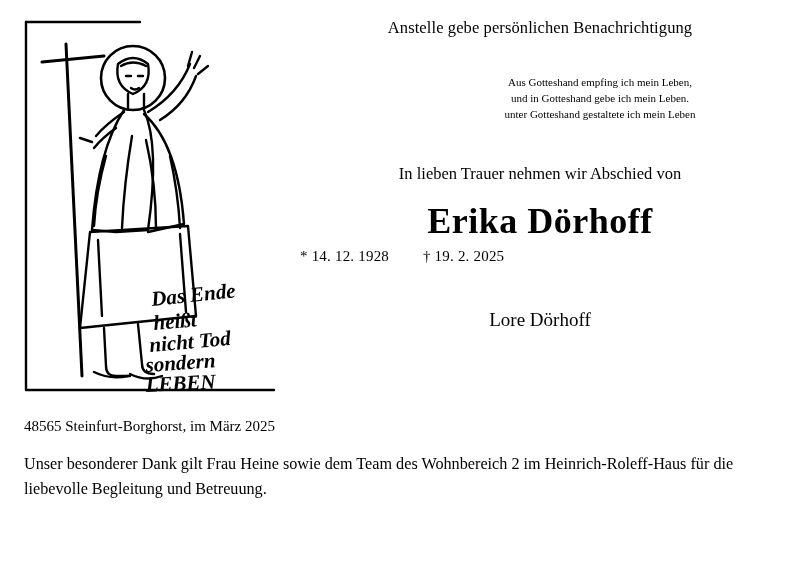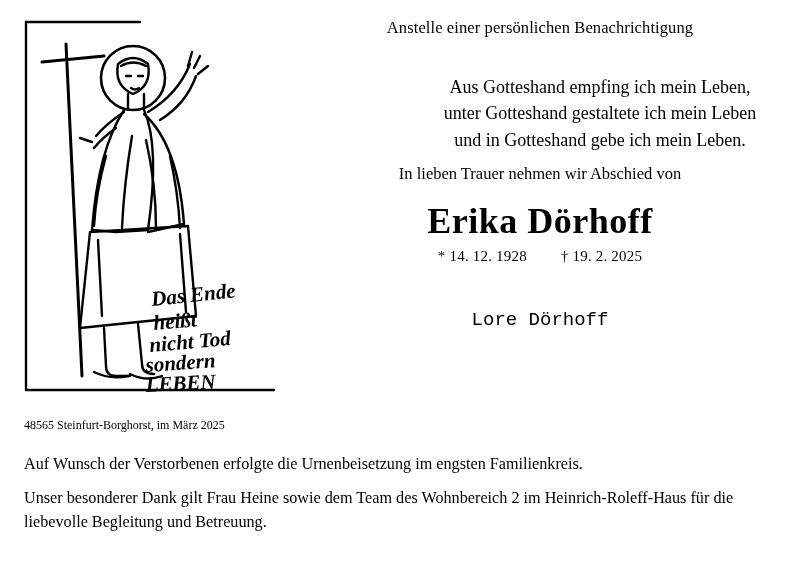--- a/index.html
+++ b/index.html
@@ -29,21 +29,21 @@
     font-size: 16.5px;
     letter-spacing: 0.1px;
   }
   
   .verse {
     position: absolute;
     left: 420px;
     top: 74px;
     width: 360px;
     text-align: center;
-    font-size: 18px;
+    font-size: 11px;
     line-height: 1.47;
   }
   
   .mourn-line {
     position: absolute;
     left: 300px;
     top: 164px;
     width: 480px;
     text-align: center;
     font-size: 16.5px;
@@ -58,47 +58,45 @@
     font-size: 36px;
     font-weight: bold;
     letter-spacing: 0.5px;
   }
   
   .dates {
     position: absolute;
     left: 300px;
     top: 248px;
     width: 480px;
-    text-align: center;
     font-size: 15px;
     letter-spacing: 0.2px;
   }
   .dates .gap {
     display: inline-block;
     width: 26px;
   }
   
   .survivors {
     position: absolute;
     left: 300px;
     top: 304px;
     width: 480px;
     text-align: center;
-    font-family: Liberation Mono, monospace;
   }
   .survivors .s-line {
     font-size: 19px;
     line-height: 1.7;
   }
   
   .place-line {
     position: absolute;
     left: 24px;
     top: 418px;
-    font-size: 12px;
+    font-size: 15px;
   }
   
   .notes {
     position: absolute;
     left: 24px;
     top: 452px;
     width: 756px;
     font-size: 16.2px;
     line-height: 1.52;
   }
@@ -177,42 +175,41 @@
       <g fill="#000000" font-family="'Liberation Serif', serif" font-style="italic" font-weight="bold">
         <text x="132" y="290" font-size="21" transform="rotate(-6 132 290)">Das Ende</text>
         <text x="134" y="314" font-size="21" transform="rotate(-5 134 314)">heißt</text>
         <text x="130" y="336" font-size="21" transform="rotate(-5 130 336)">nicht Tod</text>
         <text x="126" y="356" font-size="21" transform="rotate(-4 126 356)">sondern</text>
         <text x="126" y="376" font-size="21" transform="rotate(-3 126 376)">LEBEN</text>
       </g>
     </svg>
   </div>
 
-  <div class="top-notice">Anstelle einer persönlichen Benachrichtigung</div>
+  <div class="top-notice">Anstelle gebe persönlichen Benachrichtigung</div>
 
   <div class="verse">
     <div>Aus Gotteshand empfing ich mein Leben,</div>
+    <div>und in Gotteshand gebe ich mein Leben.</div>
     <div>unter Gotteshand gestaltete ich mein Leben</div>
-    <div>und in Gotteshand gebe ich mein Leben.</div>
   </div>
 
   <div class="mourn-line">In lieben Trauer nehmen wir Abschied von</div>
 
   <div class="deceased-name">Erika Dörhoff</div>
 
   <div class="dates">
     <span>* 14. 12. 1928</span>
     <span class="gap"></span>
     <span>† 19. 2. 2025</span>
   </div>
 
   <div class="survivors">
     <div class="s-line">Lore Dörhoff</div>
   </div>
 
   <div class="place-line">48565 Steinfurt-Borghorst, im März 2025</div>
 
   <div class="notes">
-    <p>Auf Wunsch der Verstorbenen erfolgte die Urnenbeisetzung im engsten Familienkreis.</p>
     <p>Unser besonderer Dank gilt Frau Heine sowie dem Team des Wohnbereich 2 im Heinrich-Roleff-Haus für die liebevolle Begleitung und Betreuung.</p>
   </div>
 
 </div>
 
 </body></html>

